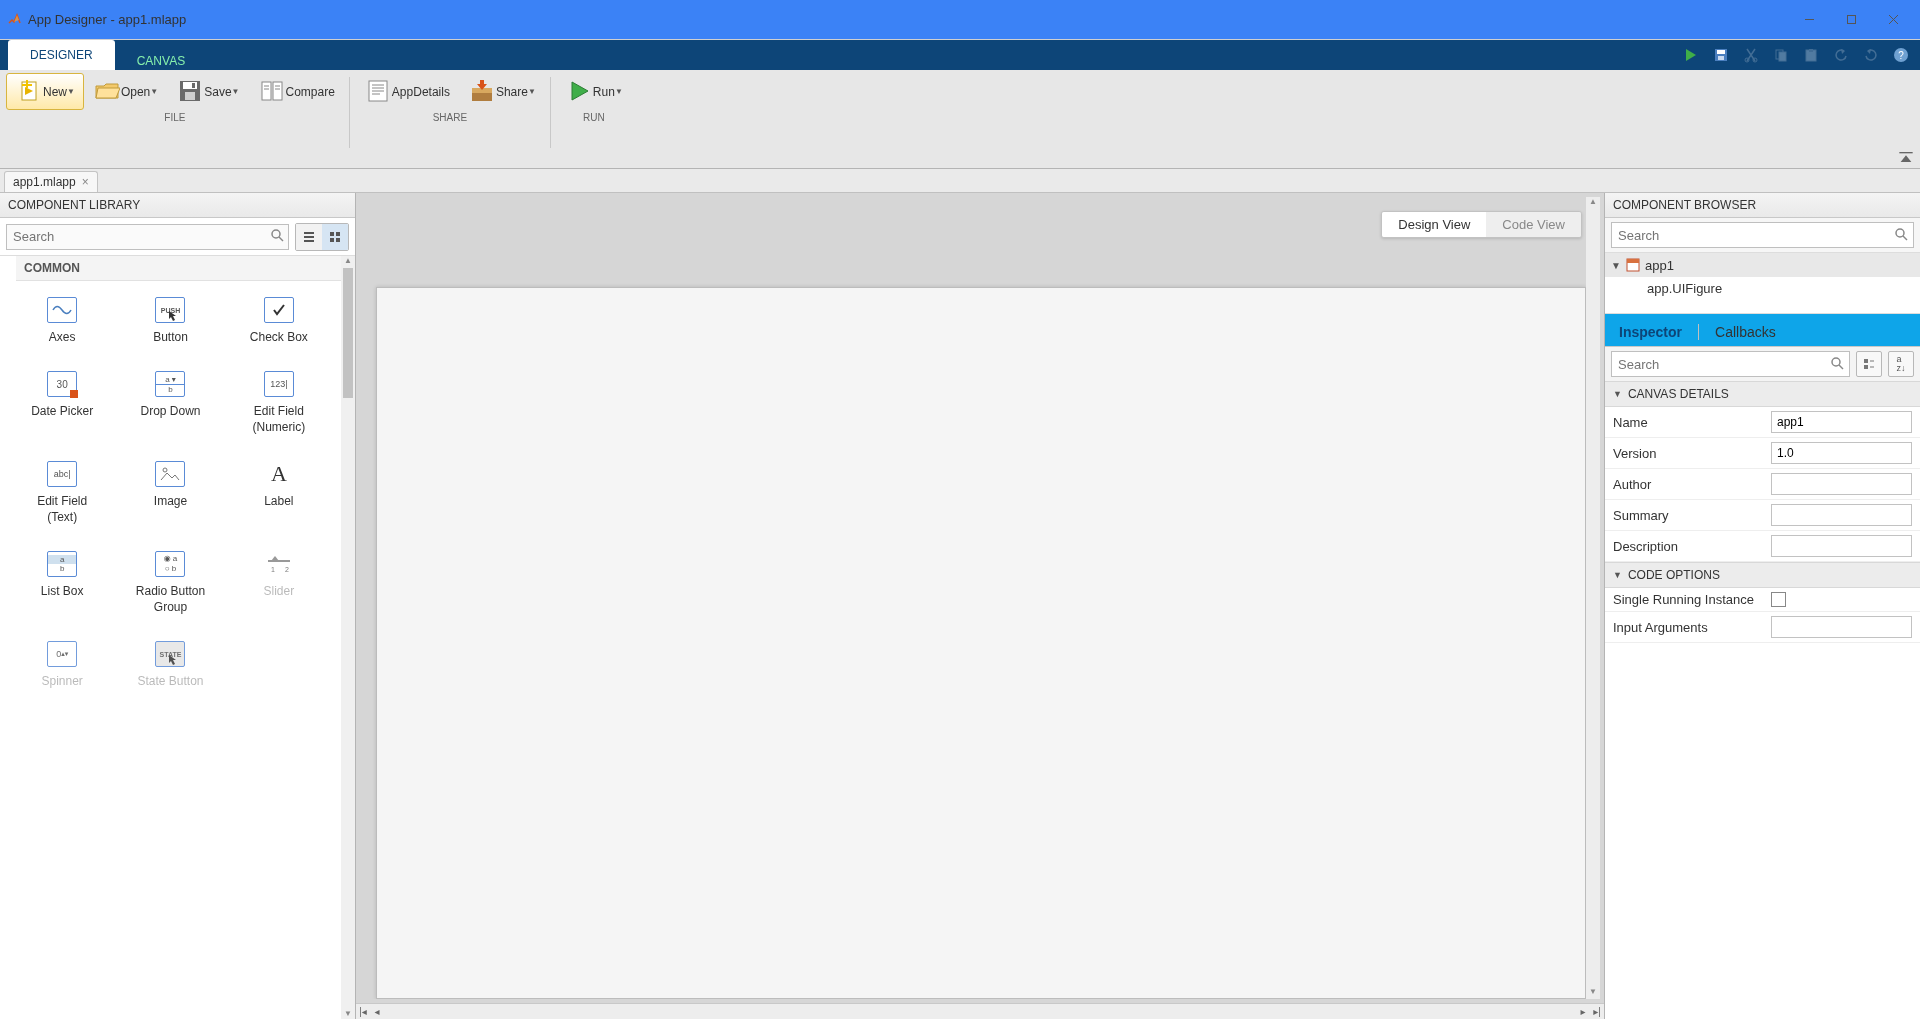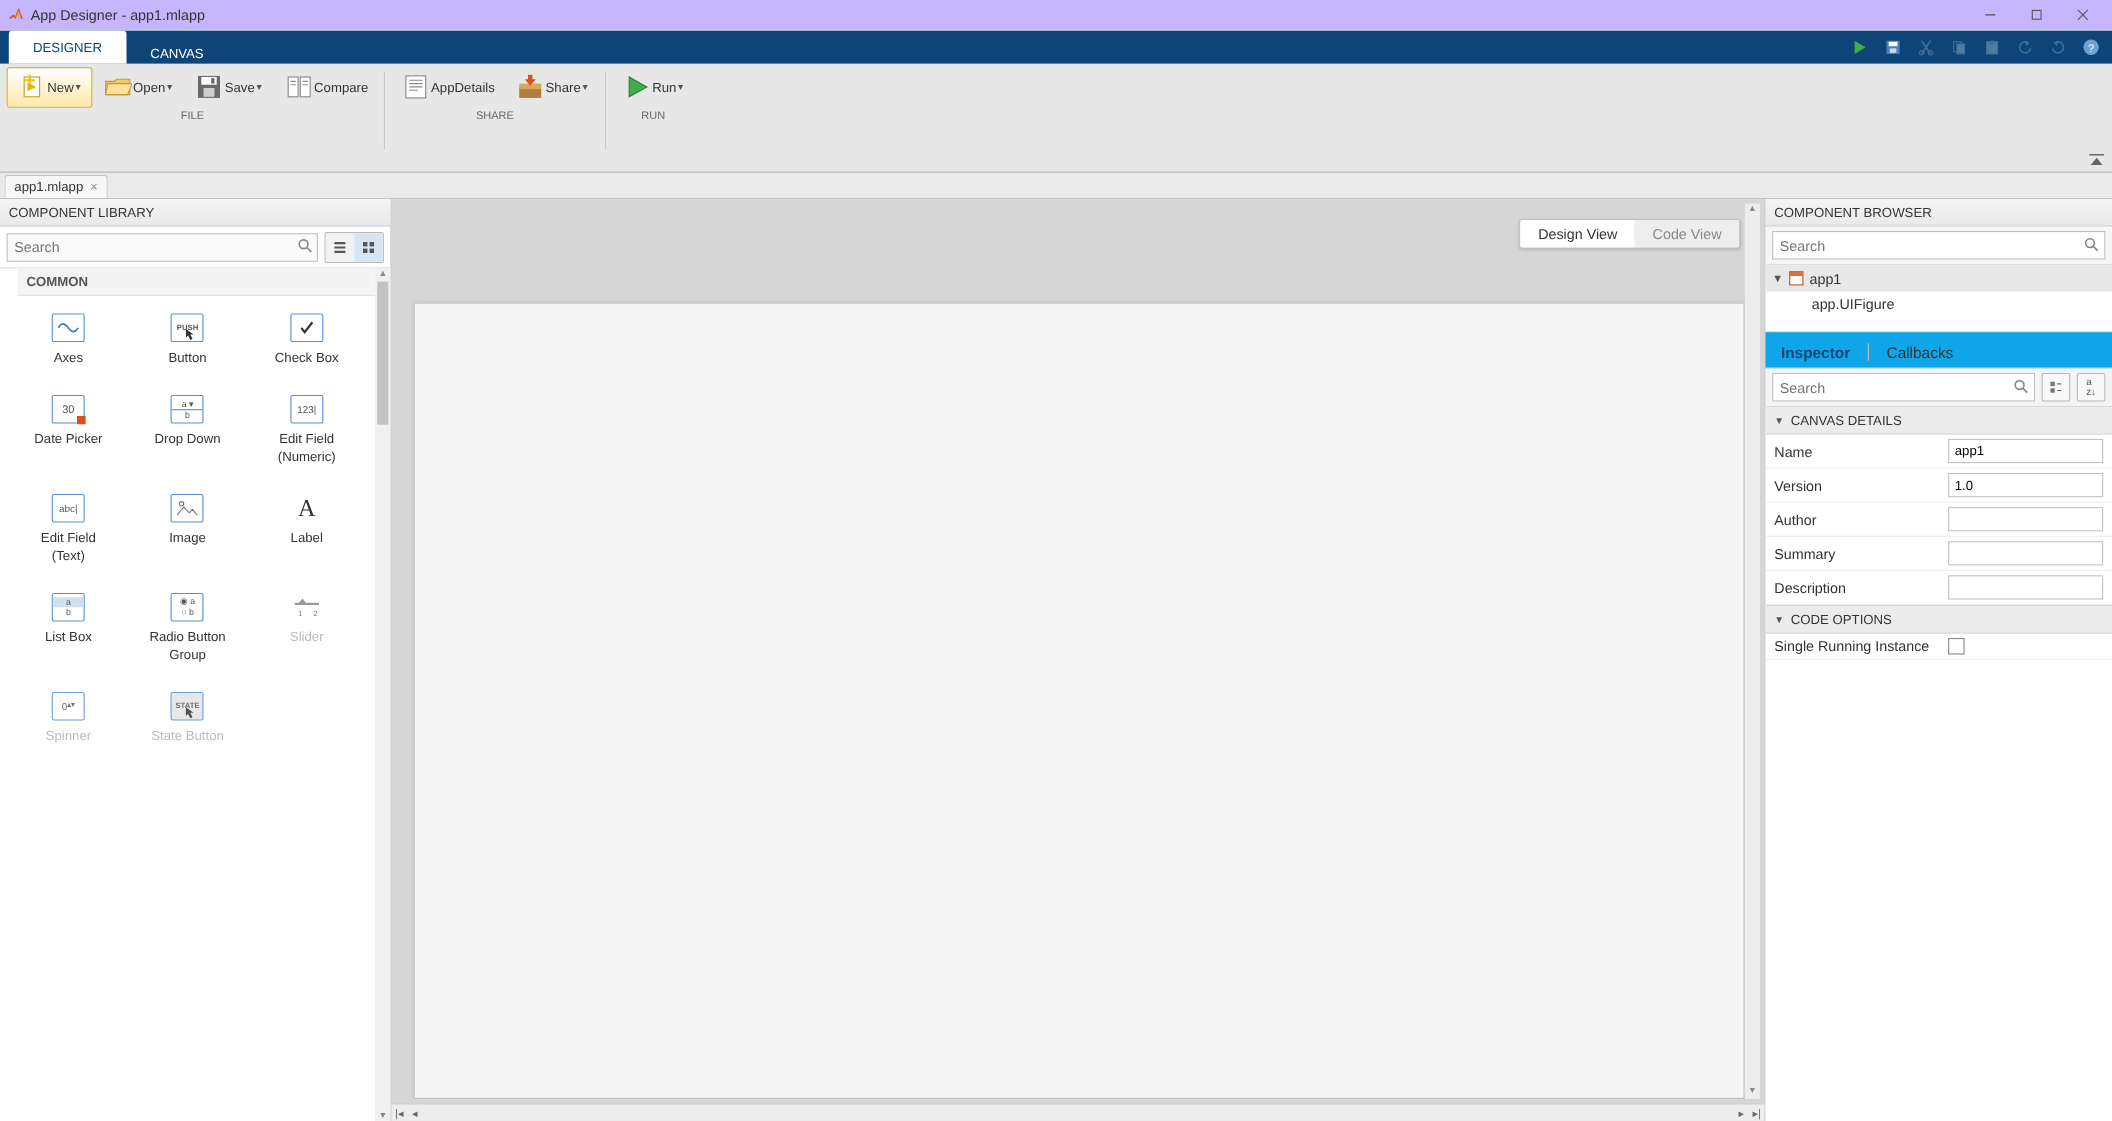--- a/index.html
+++ b/index.html
@@ -1,29 +1,29 @@
 <!DOCTYPE html>
 <html><head>
 <meta charset="utf-8">
 <style>
   * { box-sizing: border-box; margin: 0; padding: 0; font-family: "Segoe UI", Arial, sans-serif; }
   html, body { height: 100%; width: 100%; overflow: hidden; background: #fff; }
   body { display: flex; flex-direction: column; }
 
   
-  .titlebar { height: 28px; display: flex; align-items: center; background: #c4b5fd; border-bottom: 1px solid #d0d0d0; padding: 0 6px; font-size: 13px; color: #333; }
+  .titlebar { height: 40px; display: flex; align-items: center; background: #3b82f6; border-bottom: 1px solid #d0d0d0; padding: 0 6px; font-size: 13px; color: #333; }
   .titlebar .logo { width: 16px; height: 16px; margin-right: 6px; display: inline-flex; }
   .titlebar .logo svg { width: 16px; height: 16px; }
   .titlebar .spacer { flex: 1; }
   .titlebar .winbtn { width: 42px; height: 28px; display: inline-flex; align-items: center; justify-content: center; color: #555; }
   .titlebar .winbtn svg { width: 11px; height: 11px; }
 
   
   .tabstrip { height: 30px; background: #0d4578; display: flex; align-items: flex-end; padding-left: 8px; position: relative; }
-  .ts-tab { height: 18px; padding: 0 22px; display: inline-flex; align-items: center; font-size: 12px; color: #ffffff; cursor: pointer; }
+  .ts-tab { height: 18px; padding: 0 22px; display: inline-flex; align-items: center; font-size: 12px; color: #86efac; cursor: pointer; }
   .ts-tab.active { background: #fff; color: #0d4578; border-top-left-radius: 3px; border-top-right-radius: 3px; height: 30px; }
   .ts-qab { position: absolute; right: 4px; top: 0; height: 30px; display: flex; align-items: center; gap: 0; }
   .ts-qab .qbtn { width: 30px; height: 28px; display: inline-flex; align-items: center; justify-content: center; cursor: pointer; border-radius: 3px; }
   .ts-qab .qbtn.dim { opacity: 0.35; }
   .ts-qab svg { width: 16px; height: 16px; }
 
   
   .toolstrip { height: 99px; background: #e7e7e7; border-bottom: 1px solid #b4b4b4; display: flex; align-items: stretch; padding: 3px 4px 0 4px; position: relative;}
   .ts-group { display: flex; flex-direction: column; align-items: center; padding: 0 2px; }
   .ts-row { display: flex; }
@@ -550,16 +550,20 @@
         <div class="pinput"><input type="text" value="" style=""></div>
       </div>
       <div class="propcat">
           <span class="tw">▼</span>
           <span>CODE OPTIONS</span>
         </div>
       <div class="proprow">
         <div class="plabel">Single Running Instance</div>
         <div class="pcheck"></div>
       </div>
+      <div class="proprow">
+        <div class="plabel">Input Arguments</div>
+        <div class="pinput"><input type="text" value="" style=""></div>
+      </div>
     </div>
   </div>
 
 </div>
 
 </body></html>

